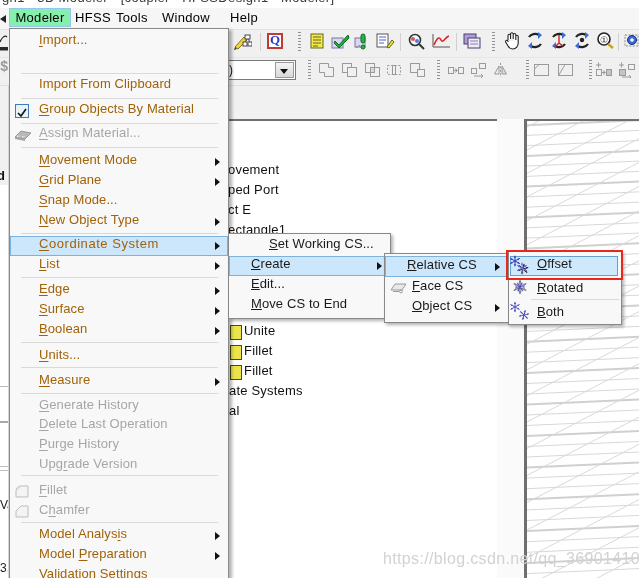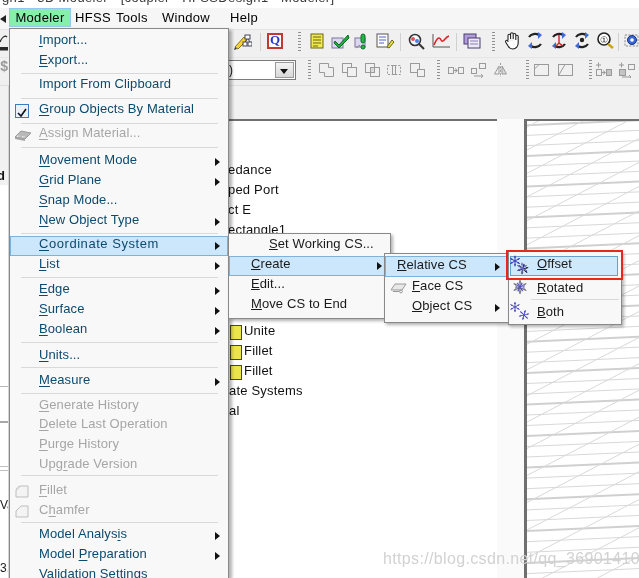--- a/index.html
+++ b/index.html
@@ -1,18 +1,18 @@
 <!DOCTYPE html>
 <html><head><meta charset="utf-8">
 <style>
   html,body { margin:0; padding:0; }
   body { width:639px; height:578px; position:relative; overflow:hidden;
          background:#f0f0f0; font-family:"Liberation Sans",sans-serif; }
   .mi { position:absolute; left:0; right:0; height:20px; line-height:16px;
-        font-size:13px; letter-spacing:0.1px; color:#0c4a6e; padding-left:29px; }
+        font-size:13px; letter-spacing:0.1px; color:#a16207; padding-left:29px; }
   .mi u { text-underline-offset:2px; }
   .gray { color:#a6a6a6; }
   .msep { position:absolute; height:1px; background:#d9d9d9; }
   .arr { position:absolute; right:8px; top:6px; width:0; height:0;
          border-left:5px solid #111; border-top:4.5px solid transparent; border-bottom:4.5px solid transparent; }
   .hl { position:absolute; top:0; height:100%; background:#cce7fb; border:1px solid #7db2dd; box-sizing:border-box; }
   .z { position:relative; }
   .tt { position:absolute; font-size:13px; color:#111; letter-spacing:0.2px; height:14px; line-height:14px; }
   .grip { position:absolute; width:3px; height:20px;
     background:repeating-linear-gradient(#909090 0 1.5px, #f0f0f0 1.5px 3px); }
@@ -277,38 +277,37 @@
     <line x1="0" y1="327.5" x2="113" y2="268.7" stroke="#d9d9d9" stroke-width="1"></line>
     <line x1="0" y1="354.4" x2="113" y2="295.6" stroke="#d9d9d9" stroke-width="1"></line>
     <line x1="0" y1="381.5" x2="113" y2="322.8" stroke="#d9d9d9" stroke-width="1"></line>
     <line x1="0" y1="409.0" x2="113" y2="350.3" stroke="#d9d9d9" stroke-width="1"></line>
     <line x1="0" y1="436.9" x2="113" y2="378.1" stroke="#d9d9d9" stroke-width="1"></line>
     <line x1="0" y1="465.1" x2="113" y2="406.3" stroke="#d9d9d9" stroke-width="1"></line>
     <line x1="0" y1="493.6" x2="113" y2="434.8" stroke="#d9d9d9" stroke-width="1"></line>
     <line x1="0" y1="522.4" x2="113" y2="463.7" stroke="#d9d9d9" stroke-width="1"></line>
   </svg>
 
-<div class="tt" style="left:228px;top:163px">edance</div>
+<div class="tt" style="left:228px;top:163px">ovement</div>
 <div class="tt" style="left:228px;top:183px">ped Port</div>
 <div class="tt" style="left:228px;top:203px">ct E</div>
 <div class="tt" style="left:228px;top:223px">ectangle1</div>
 <div style="position:absolute;left:230px;top:325px;width:10px;height:13px;background:#ece44a;border:1px solid #4a4a14"></div>
 <div class="tt" style="left:244px;top:324px">Unite</div>
 <div style="position:absolute;left:230px;top:345px;width:10px;height:13px;background:#ece44a;border:1px solid #4a4a14"></div>
 <div class="tt" style="left:244px;top:344px">Fillet</div>
 <div style="position:absolute;left:230px;top:365px;width:10px;height:13px;background:#ece44a;border:1px solid #4a4a14"></div>
 <div class="tt" style="left:244px;top:364px">Fillet</div>
 <div class="tt" style="left:229px;top:384px">ate Systems</div>
 <div class="tt" style="left:229px;top:404px">al</div>
 
 <div style="position:absolute;left:383px;top:550px;font-size:16px;color:#d2d2d2;letter-spacing:0.35px;z-index:60">https://blog.csdn.net/qq_36901410</div>
 
 <div style="position:absolute;left:9px;top:28px;width:220px;height:550px;background:#f8f8f8;border:1px solid #898989;border-bottom:none;box-sizing:border-box;box-shadow:3px 2px 3px rgba(0,0,0,0.30);z-index:10">
 <div class="mi" style="top:3px"><u>I</u>mport...</div>
-    <div class="mi" style="top:23px"><u>E</u>xport...</div>
     <div class="msep" style="top:44px;left:11px;right:10px"></div>
     <div class="mi" style="top:47px">Import From Clipboard</div>
     <div class="msep" style="top:69px;left:11px;right:10px"></div>
     <div class="mi" style="top:72px"><u>G</u>roup Objects By Material</div>
     <div class="msep" style="top:94px;left:11px;right:10px"></div>
     <div class="mi gray" style="top:96px"><u>A</u>ssign Material...</div>
     <div class="msep" style="top:118px;left:11px;right:10px"></div>
     <div class="mi" style="top:123px"><u>M</u>ovement Mode<span class="arr"></span></div>
     <div class="mi" style="top:143px"><u>G</u>rid Plane<span class="arr"></span></div>
     <div class="mi" style="top:163px"><u>S</u>nap Mode...</div>
@@ -359,21 +358,21 @@
 </div>
 
 <div class="smenu" style="left:228px;top:233px;width:161px;height:84px;z-index:20">
   <div class="smi" style="top:2px;padding-left:40px"><u>S</u>et Working CS...</div>
   <div class="smi" style="top:22px"><span class="hl" style="left:0;right:0"></span><span class="z" style="padding-left:22px"><u>C</u>reate</span><span class="arr" style="right:8px"></span></div>
   <div class="smi gray" style="top:42px;padding-left:22px"><u>E</u>dit...</div>
   <div class="smi gray" style="top:62px;padding-left:22px"><u>M</u>ove CS to End</div>
 </div>
 
 <div class="smenu" style="left:384px;top:253px;width:124px;height:68px;z-index:30">
-  <div class="smi" style="top:2px;height:21px;line-height:17px"><span class="hl" style="left:0;right:0"></span><span class="z" style="padding-left:12px"><u>R</u>elative CS</span><span class="arr" style="right:9px;top:6.5px"></span></div>
+  <div class="smi" style="top:2px;height:21px;line-height:17px"><span class="hl" style="left:0;right:0"></span><span class="z" style="padding-left:22px"><u>R</u>elative CS</span><span class="arr" style="right:9px;top:6.5px"></span></div>
   <div class="smi gray" style="top:23px;height:21px;line-height:17px;padding-left:27px"><u>F</u>ace CS</div>
   <div class="smi" style="top:43px;height:21px;line-height:17px;padding-left:27px"><u>O</u>bject CS<span class="arr" style="right:9px;top:6.5px"></span></div>
   <svg style="position:absolute;left:5px;top:27px" width="17" height="13">
     <path d="M1 9 L5 3 L16 3 L12 9 Z" fill="#e8e8e8" stroke="#9a9a9a"></path>
     <path d="M3 10.5 h6" stroke="#9a9a9a"></path>
       <circle cx="11" cy="10.5" r="1.4" fill="none" stroke="#9a9a9a"></circle>
     </svg>
 </div>
 
 <div class="smenu" style="left:508px;top:251px;width:112px;height:72px;z-index:40">

